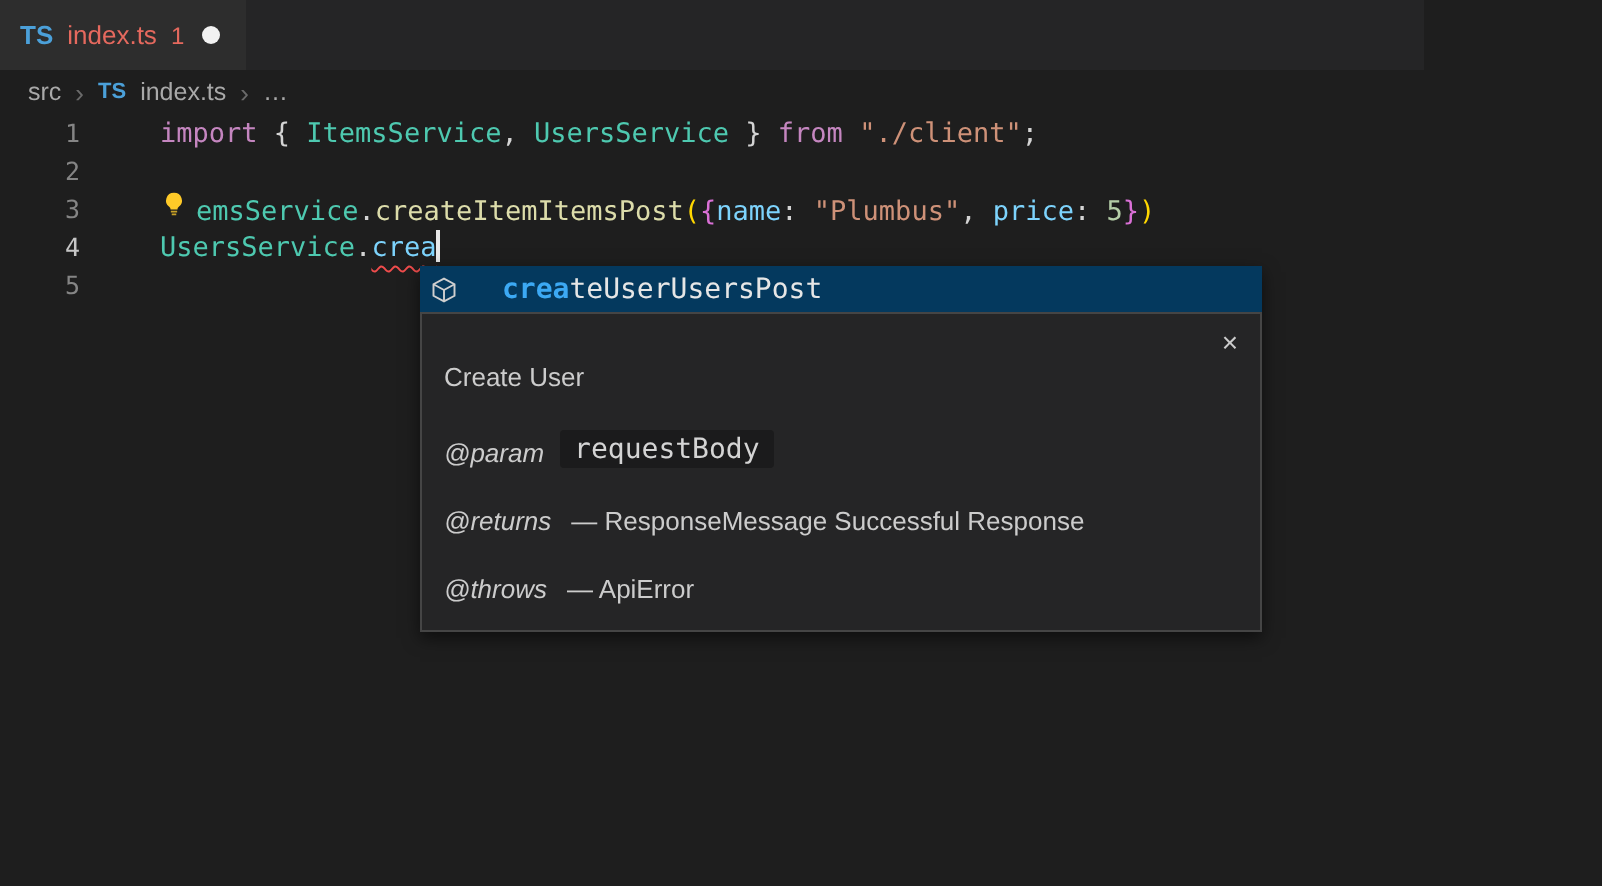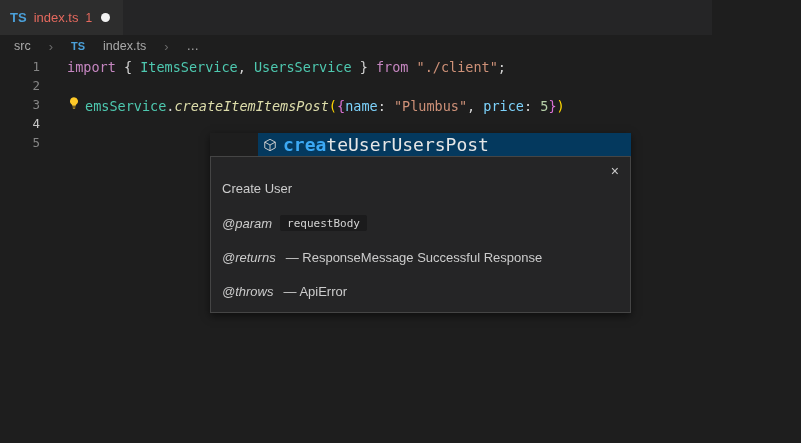--- a/index.html
+++ b/index.html
@@ -8,56 +8,56 @@
 
   
   .tabbar { height:35px; background:#252526; display:flex; }
   .tab { width:123px; height:35px; background:#2d2d2d; display:flex; align-items:center; padding:0 10px; gap:7px; cursor:pointer; }
   .ts-icon { color:#4BA0D9; font-weight:bold; font-size:13px; letter-spacing:0; }
   .tab-filename { color:#e5695e; font-size:13px; }
   .tab-errcount { color:#e5695e; font-size:12px; }
   .tab-dot { width:9px; height:9px; border-radius:50%; background:#f2f2f2; margin-left:2px; }
 
   
-  .breadcrumb { height:22px; display:flex; align-items:center; gap:18px; padding-left:14px; font-size:12.5px; color:#a9a9a9; }
+  .breadcrumb { height:22px; display:flex; align-items:center; gap:7px; padding-left:14px; font-size:12.5px; color:#a9a9a9; }
   .crumb-sep { color:#6a6a6a; font-size:13px; }
   .crumb-ts { font-size:11px; }
 
   
   .editor { position:absolute; top:57px; left:0; right:0; }
   .code-line { display:flex; height:19px; align-items:center; font-family:"DejaVu Sans Mono","Liberation Mono",monospace; font-size:13.5px; }
   .line-num { width:40px; text-align:right; color:#858585; font-size:12.5px; flex:none; }
   .line-num.active { color:#c6c6c6; }
-  .line-content { margin-left:27px; white-space:pre; color:#d4d4d4; }
+  .line-content { margin-left:40px; white-space:pre; color:#d4d4d4; }
   .tk-kw  { color:#C586C0; }
   .tk-type{ color:#4EC9B0; }
   .tk-str { color:#CE9178; }
-  .tk-fn  { color:#DCDCAA;font-style:italic; }
+  .tk-fn  { color:#DCDCAA; }
   .tk-prop{ color:#7dd3fc; }
   .tk-num { color:#B5CEA8; }
   .tk-pl  { color:#D4D4D4; }
   .tk-b1  { color:#FFD700; }
   .tk-b2  { color:#DA70D6; }
   .tk-err { text-decoration:underline wavy #f14c4c; text-decoration-thickness:1px; text-underline-offset:4px; }
   .cursor { display:inline-block; width:1.5px; height:16px; background:#e8e8e8; vertical-align:-3px; }
   .bulb-wrap { display:inline-block; width:18px; }
 
   
   .suggest { position:absolute; left:210px; top:133px; width:421px; box-shadow:0 3px 8px rgba(0,0,0,0.55); }
-  .suggest-row { height:23px; background:#04395E; display:flex; align-items:center; padding:0 5px; gap:6px;
-                 font-family:"DejaVu Sans Mono","Liberation Mono",monospace; font-size:18px; color:#e6e6e6; cursor:pointer;margin-left:48px; }
+  .suggest-row { height:23px; background:#04395E; display:flex; align-items:center; padding:0 5px; gap:22px;
+                 font-family:"DejaVu Sans Mono","Liberation Mono",monospace; font-size:14px; color:#e6e6e6; cursor:pointer; }
   .sug-match { color:#3CA9F4; font-weight:bold; }
   .suggest-docs { position:relative; background:#252526; border:1px solid #454545; padding:7px 12px 13px 11px; }
   .sig-line { font-family:"DejaVu Sans Mono","Liberation Mono",monospace; font-size:13px; line-height:21px; color:#b9b9b9; white-space:pre; }
   .docs-close { position:absolute; top:7px; right:11px; color:#cccccc; font-size:14px; line-height:14px; cursor:pointer; }
   .docs-summary { margin-top:17px; font-size:13px; color:#cccccc; }
   .tagline { margin-top:19px; font-size:13px; color:#cccccc; display:flex; align-items:flex-end; }
   .tagname { font-style:italic; }
   .tagtext { margin-left:10px; }
-  .chip { font-family:"DejaVu Sans Mono","Liberation Mono",monospace; font-size:11px; background:#1b1b1c; color:#d4d4d4;
+  .chip { font-family:"DejaVu Sans Mono","Liberation Mono",monospace; font-size:14px; background:#1b1b1c; color:#d4d4d4;
           padding:1.5px 7px; margin-left:8px; border-radius:2px; }
 </style>
 </head>
 <body>
 
 <div class="app">
 
   <div class="tabbar">
     <div class="tab">
       <span class="ts-icon">TS</span>
@@ -87,20 +87,21 @@
       </div>
       <div class="code-line">
         <span class="line-num">3</span>
         <span class="line-content"><span class="bulb-wrap"><svg width="14" height="15" viewBox="0 0 16 16">
               <path fill="#FFCA28" d="M8 1a4.5 4.5 0 0 0-2.6 8.2c.4.3.6.7.6 1.1v.2h4v-.2c0-.4.2-.8.6-1.1A4.5 4.5 0 0 0 8 1z"></path>
               <path fill="#c9a227" d="M6.2 11.3h3.6v1H6.2zM6.7 12.9h2.6v1H6.7z"></path>
             </svg></span><span class="tk-type">emsService</span><span class="tk-pl">.</span><span class="tk-fn">createItemItemsPost</span><span class="tk-b1">(</span><span class="tk-b2">{</span><span class="tk-prop">name</span><span class="tk-pl">: </span><span class="tk-str">"Plumbus"</span><span class="tk-pl">, </span><span class="tk-prop">price</span><span class="tk-pl">: </span><span class="tk-num">5</span><span class="tk-b2">}</span><span class="tk-b1">)</span></span>
       </div>
       <div class="code-line">
         <span class="line-num active">4</span>
+        <span class="line-content"><span class="tk-type">UsersService</span><span class="tk-pl">.</span><span class="tk-prop tk-err">crea</span><span class="cursor"></span></span>
       </div>
       <div class="code-line">
         <span class="line-num">5</span>
         <span class="line-content"></span>
       </div>
     </div>
 
   <div class="suggest">
     <div class="suggest-row">
       <span style="display:flex;align-items:center;">

